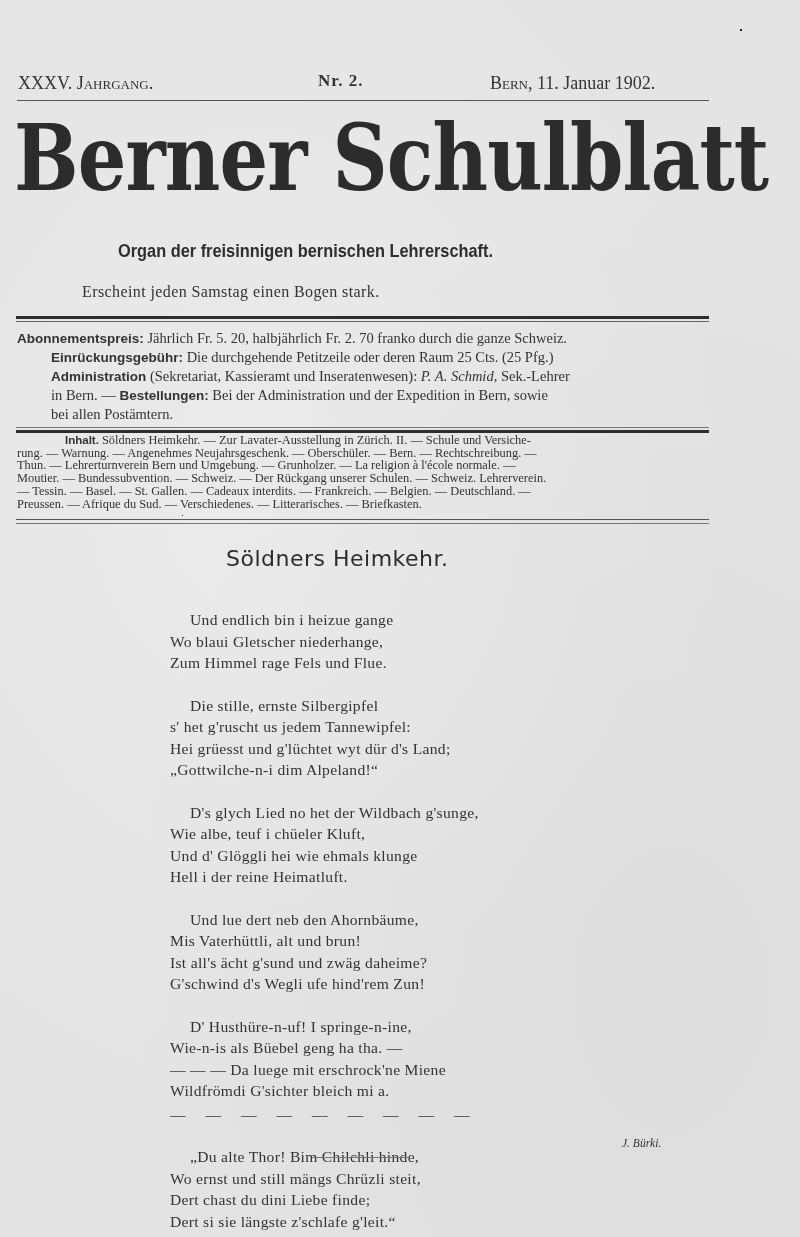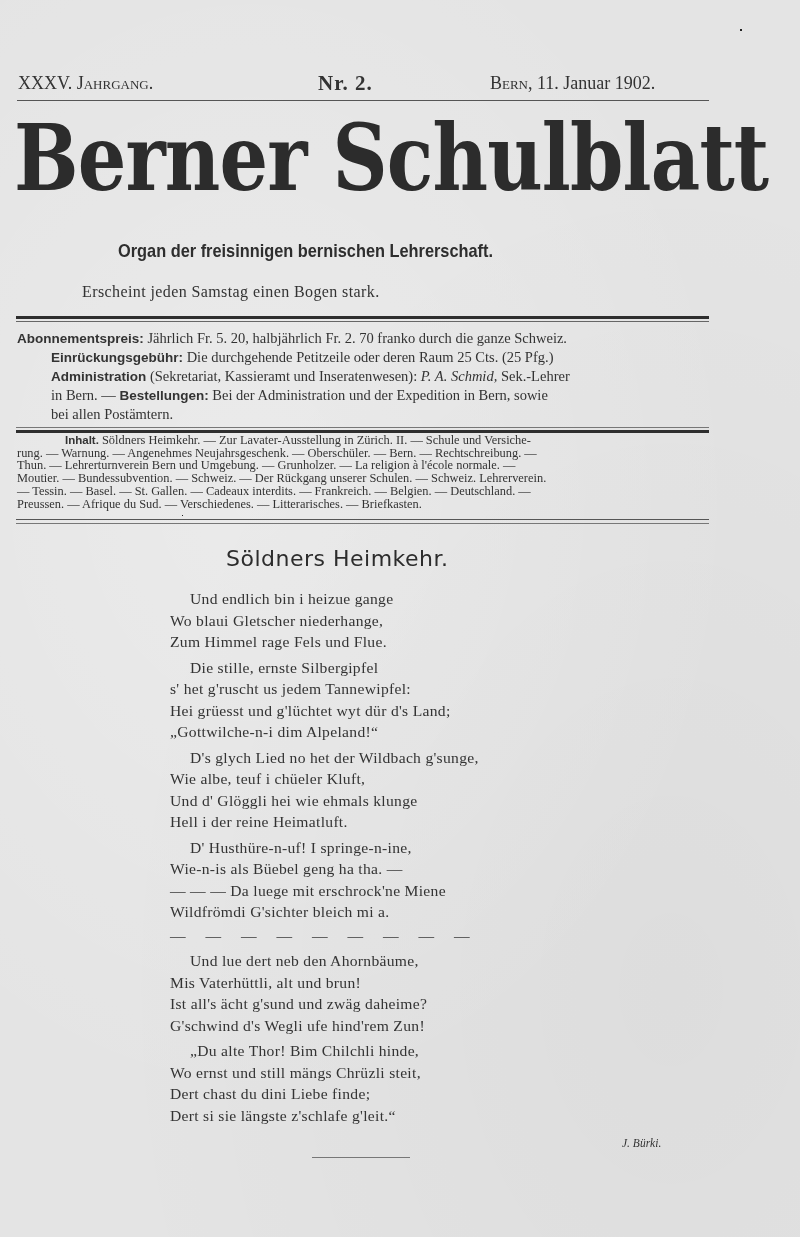--- a/index.html
+++ b/index.html
@@ -17,21 +17,21 @@
         radial-gradient(ellipse at 80% 80%, rgba(0,0,0,0.03), rgba(0,0,0,0) 60%),
         #e4e4e4;
       padding-left: 39px;
     }
     .abs { position: absolute; white-space: nowrap; }
 
     
     .hdr { top: 73px; font-size: 18px; color: #333; }
     .hdr .sc { font-variant: small-caps; }
     .hdr-left { left: 18px; }
-    .hdr-center { left: 318px; font-weight: bold; font-size: 21px; top: 71px; letter-spacing: 1px; }
+    .hdr-center { left: 318px; font-weight: bold; font-size: 17px; top: 71px; letter-spacing: 1px; }
     .hdr-right { left: 490px; }
     .rule { position: absolute; background: #555; }
 
     
     .masthead {
       left: 14px; top: 112px;
       font-family: "DejaVu Serif", "Liberation Serif", serif;
       font-weight: bold; font-size: 92px; color: #2c2c2c;
       letter-spacing: -1px;
       transform: scaleX(0.83); transform-origin: left top;
@@ -59,21 +59,21 @@
 
     
     .poem-title {
       left: 226px; top: 546px;
       font-family: "DejaVu Sans", "Liberation Sans", sans-serif;
       font-size: 22px; color: #2c2c2c; letter-spacing: 0.5px;
     }
     .poem { left: 170px; top: 588px; font-size: 15.6px; line-height: 21.5px; color: #333; letter-spacing: 0.3px; }
     .stanza { margin-bottom: 4px; }
     .stanza .v { display: block; white-space: nowrap; }
-    .stanza .v.first { padding-left: 20px; }
+    .stanza .v.first { padding-left: 20px; margin-top: 21px; }
     .dashes { display: block; letter-spacing: 8px; margin: 2px 0 4px 0; }
     .author { left: 622px; top: 1137px; font-size: 11.5px; font-style: italic; color: #333; text-align: right; }
     .endrule { left: 312px; top: 1157px; width: 98px; height: 1px; background: #777; }
     .speck { position: absolute; width: 2px; height: 2px; background: #222; }
   </style>
 </head>
 <body>
 
 <div class="page">
 
@@ -127,31 +127,31 @@
       <span class="v">Hei grüesst und g'lüchtet wyt dür d's Land;</span>
       <span class="v">„Gottwilche-n-i dim Alpeland!“</span>
     </div>
     <div class="stanza">
       <span class="v first">D's glych Lied no het der Wildbach g'sunge,</span>
       <span class="v">Wie albe, teuf i chüeler Kluft,</span>
       <span class="v">Und d' Glöggli hei wie ehmals klunge</span>
       <span class="v">Hell i der reine Heimatluft.</span>
     </div>
     <div class="stanza">
+      <span class="v first">Und lue dert neb den Ahornbäume,</span>
+      <span class="v">Mis Vaterhüttli, alt und brun!</span>
+      <span class="v">Ist all's ächt g'sund und zwäg daheime?</span>
+      <span class="v">G'schwind d's Wegli ufe hind'rem Zun!</span>
+    </div>
+    <div class="stanza">
       <span class="v first">D' Husthüre-n-uf! I springe-n-ine,</span>
       <span class="v">Wie-n-is als Büebel geng ha tha. —</span>
       <span class="v">— — — Da luege mit erschrock'ne Miene</span>
       <span class="v">Wildfrömdi G'sichter bleich mi a.</span>
       <span class="dashes">— — — — — — — — —</span>
-    </div>
-    <div class="stanza">
-      <span class="v first">Und lue dert neb den Ahornbäume,</span>
-      <span class="v">Mis Vaterhüttli, alt und brun!</span>
-      <span class="v">Ist all's ächt g'sund und zwäg daheime?</span>
-      <span class="v">G'schwind d's Wegli ufe hind'rem Zun!</span>
     </div>
     <div class="stanza">
       <span class="v first">„Du alte Thor! Bim Chilchli hinde,</span>
       <span class="v">Wo ernst und still mängs Chrüzli steit,</span>
       <span class="v">Dert chast du dini Liebe finde;</span>
       <span class="v">Dert si sie längste z'schlafe g'leit.“</span>
     </div>
   </div>
   <div class="abs author">J. Bürki.</div>
   <div class="abs endrule"></div>

